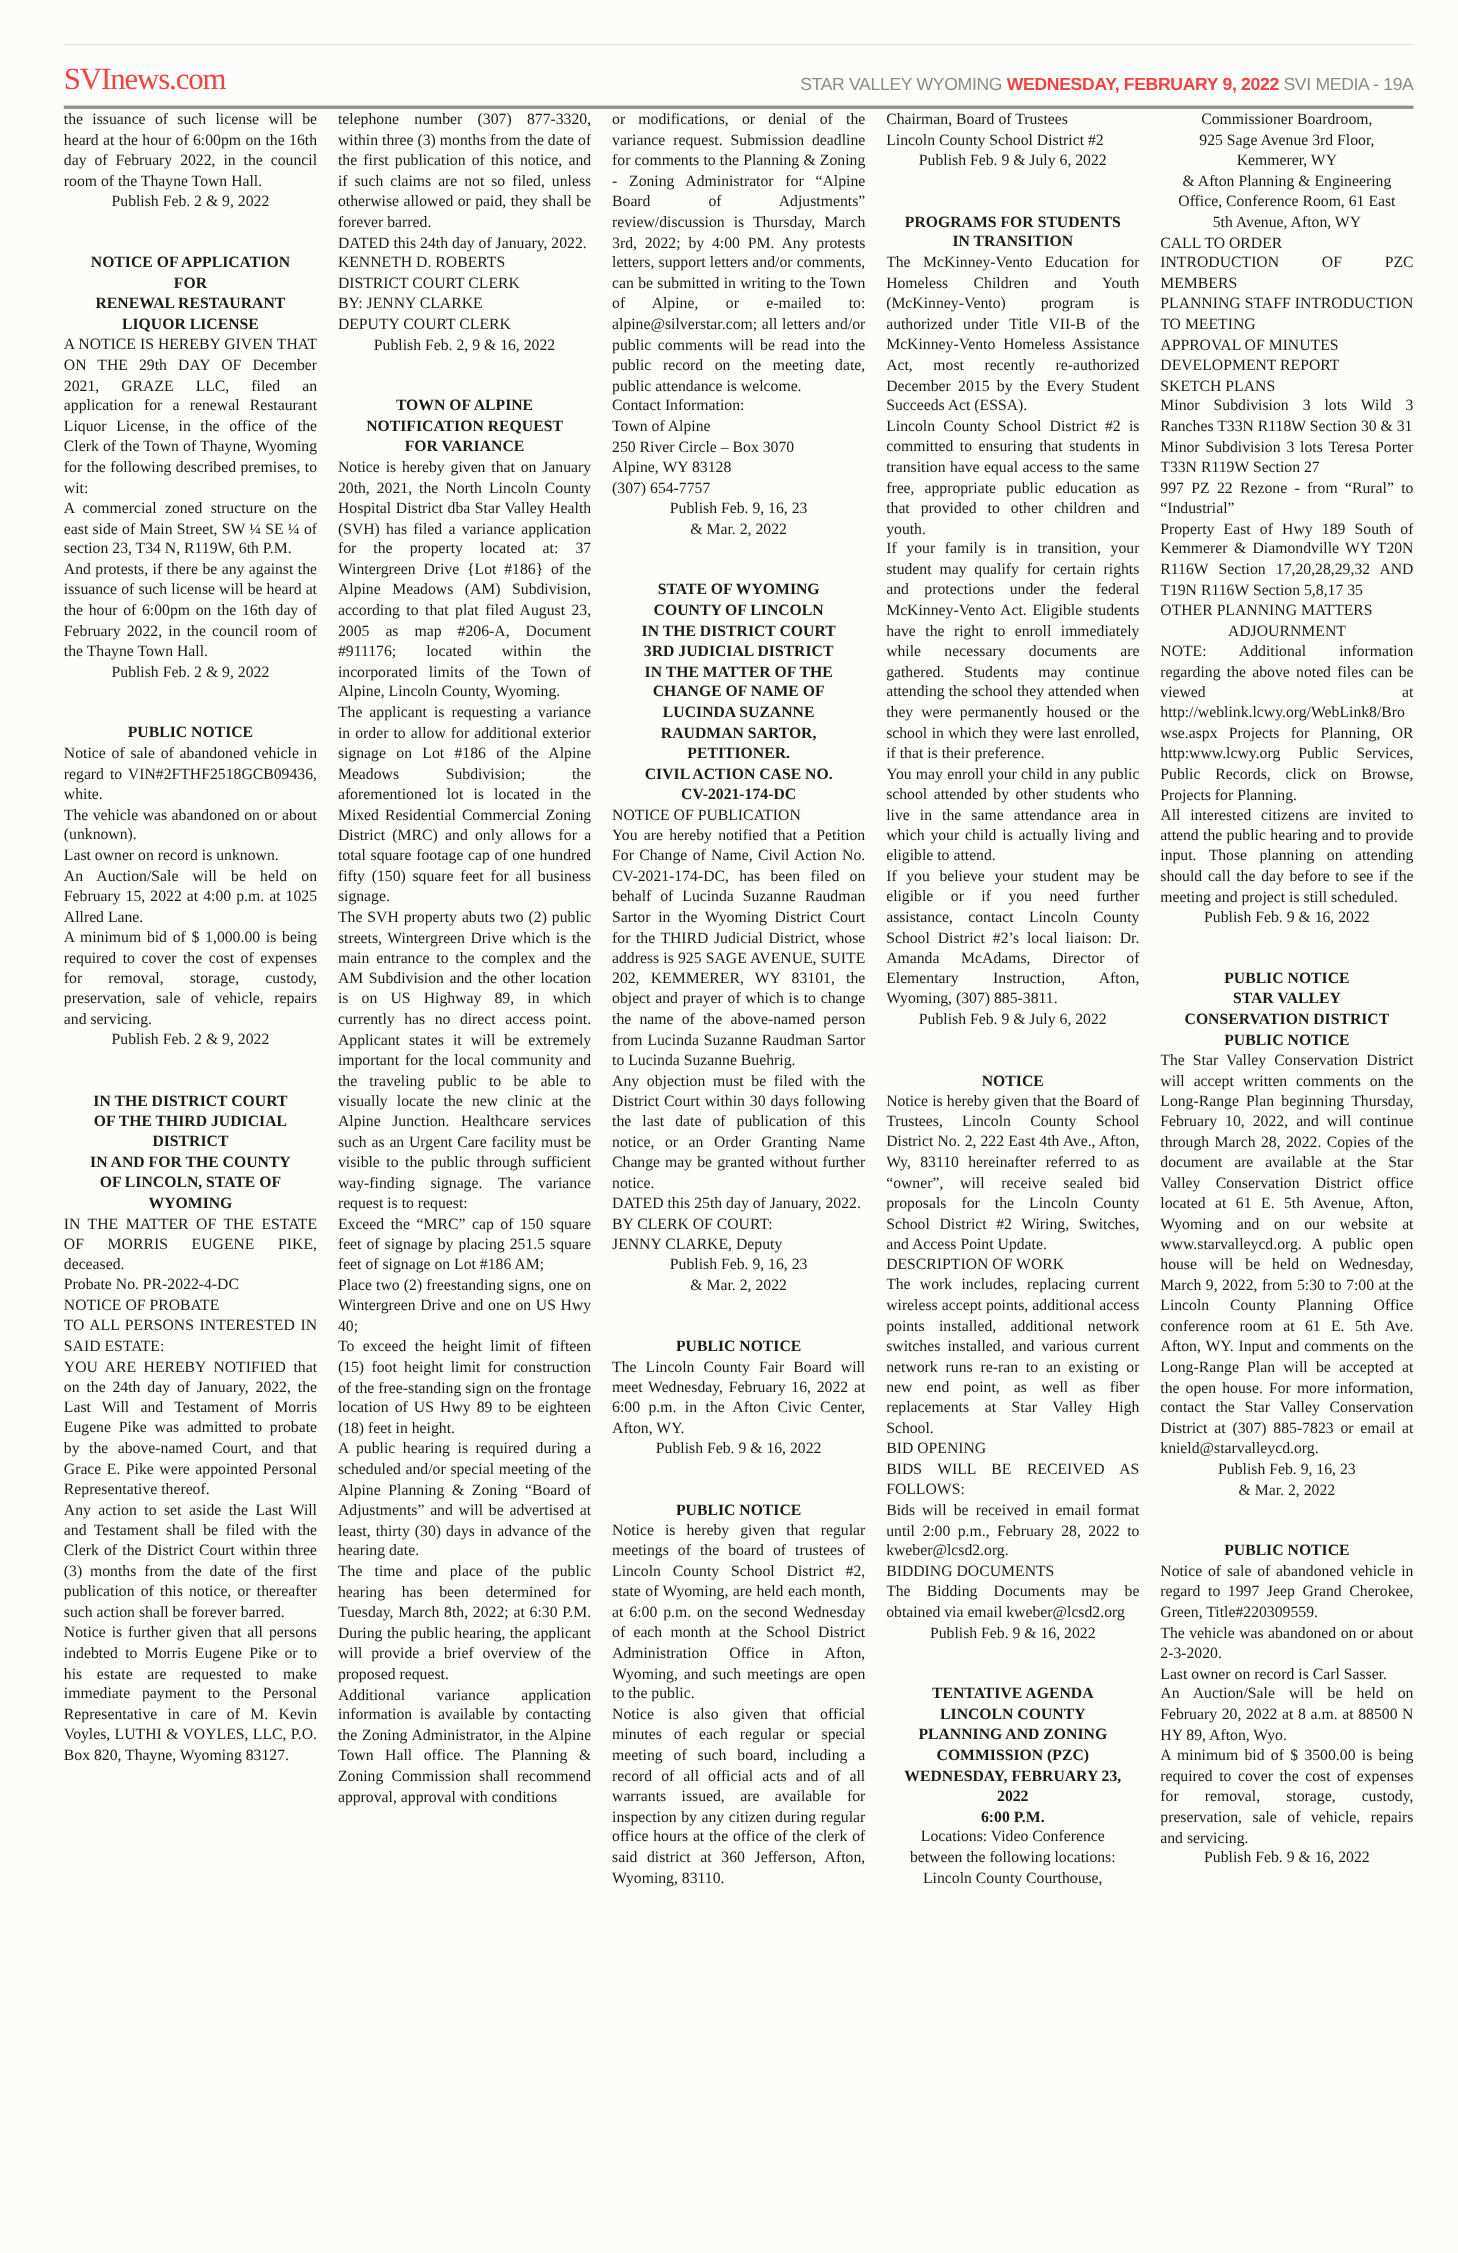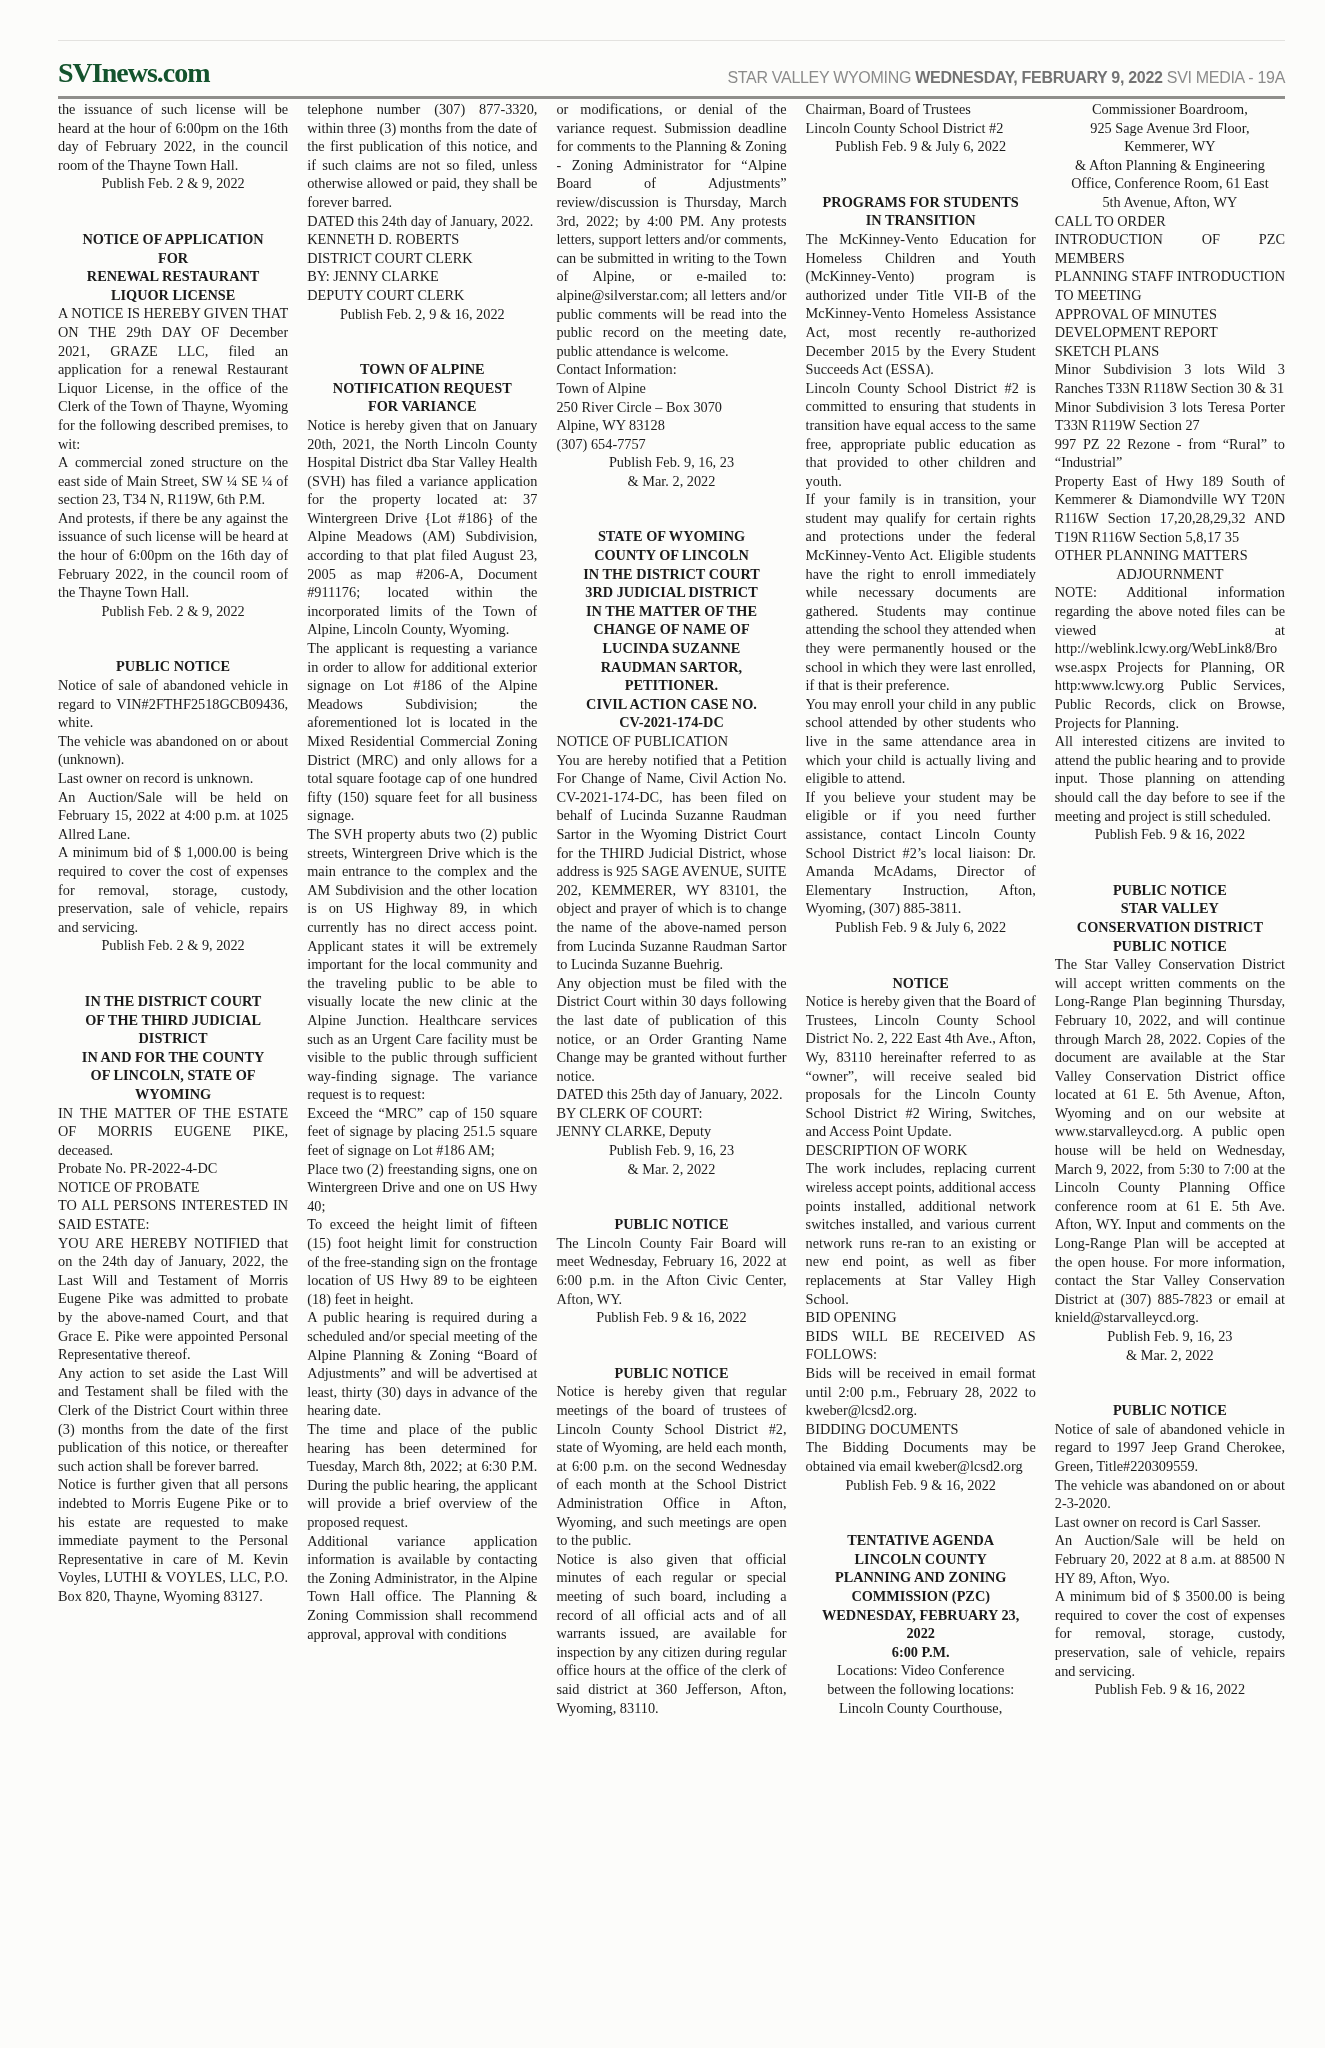--- a/index.html
+++ b/index.html
@@ -5,28 +5,28 @@
   html,body{margin:0;padding:0;}
   body{
     width:1325px;height:2048px;overflow:hidden;
     background:#fcfcfa;color:#1b1b1b;
     font-family:"Liberation Serif",serif;
   }
   .page{box-sizing:border-box;width:1325px;height:2048px;padding:0 40px 0 58px;}
   .faint-rule{border-top:1px solid #e3e2df;margin-top:40px;}
   .masthead-row{display:flex;justify-content:space-between;align-items:flex-end;padding-top:16px;}
   .logo{
-    font-family:"Liberation Serif",serif;font-weight:700;font-size:28px;
-    letter-spacing:-1px;color:#14532d;
+    font-family:"Liberation Serif",serif;font-weight:400;font-size:28px;
+    letter-spacing:-1px;color:#ef4444;
   }
   .dateline{
     font-family:"Liberation Sans",sans-serif;font-size:16px;letter-spacing:-0.3px;
     color:#8b8b8b;white-space:nowrap;padding-bottom:2px;
   }
-  .dateline .dl-date{color:#737373;font-weight:700;}
+  .dateline .dl-date{color:#ef4444;font-weight:700;}
   .thick-rule{border-top:3px solid #8f8e8b;margin-top:7px;}
   .cols{
     display:grid;grid-template-columns:repeat(5,1fr);gap:0 19px;
     margin-top:1px;height:1925px;overflow:hidden;
   }
   .col{overflow:hidden;}
   .blk{
     font-size:14.3px;line-height:18.6px;margin:0;
     overflow-wrap:break-word;
   }

